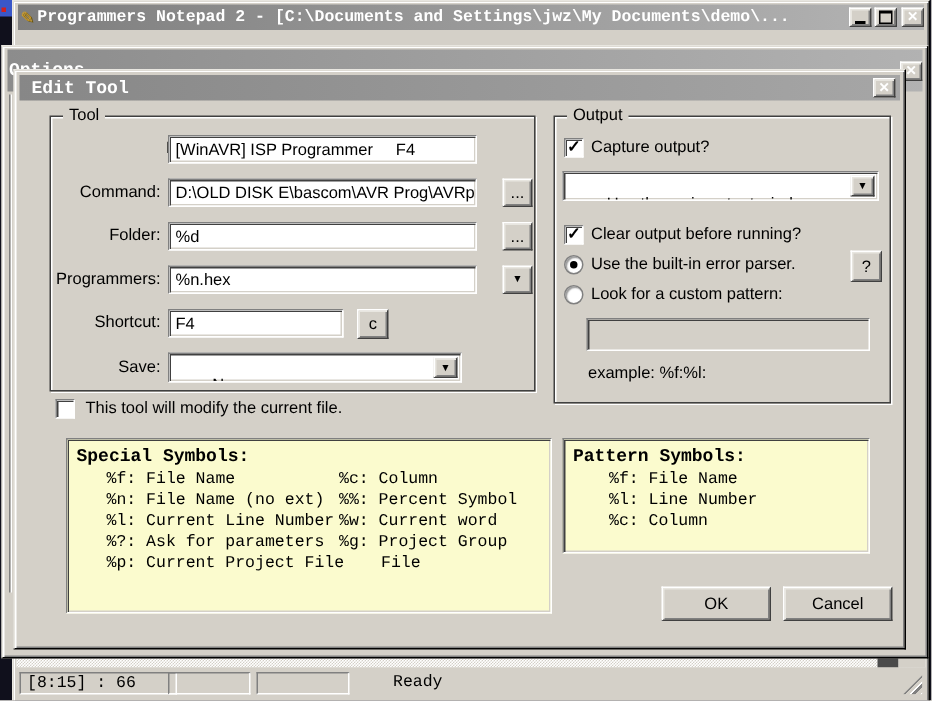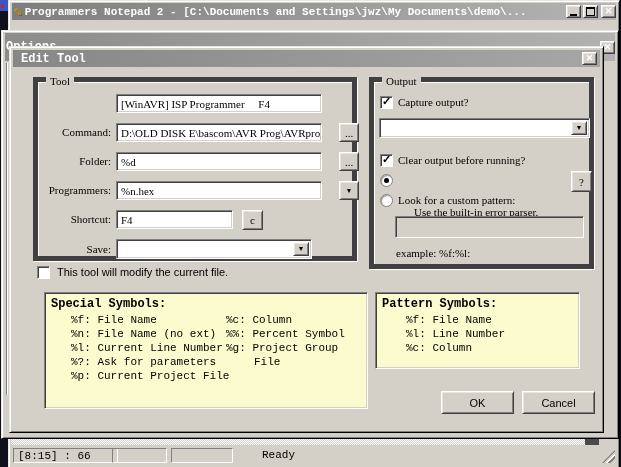--- a/index.html
+++ b/index.html
@@ -12,21 +12,21 @@
     box-shadow:inset 1px 1px 0 #fff, inset -1px -1px 0 #808080;}
   
   .btn{background:#d4d0c8;border:1px solid;border-color:#fff #404040 #404040 #fff;
     box-shadow:inset 1px 1px 0 #e8e6e0, inset -1px -1px 0 #808080;
     display:flex;align-items:center;justify-content:center;box-sizing:border-box;cursor:default;}
   
   .field{background:#fff;border:1px solid;border-color:#808080 #fff #fff #808080;
     box-shadow:inset 1px 1px 0 #404040, inset -1px -1px 0 #d4d0c8;
     box-sizing:border-box;padding:3px 0 0 4px;overflow:hidden;white-space:pre;}
   .field.disabled{background:#d4d0c8;}
-  .groupbox{border:5px solid #404040;box-shadow:inset 1px 1px 0 #fff, 1px 1px 0 #fff;box-sizing:border-box;font-family:Liberation Serif, serif;}
+  .groupbox{border:1px solid #404040;box-shadow:inset 1px 1px 0 #fff, 1px 1px 0 #fff;box-sizing:border-box;}
   .grouplabel{position:absolute;top:-8px;left:8px;background:#d4d0c8;padding:0 4px;line-height:14px;}
   .infobox{background:#fbfbce;border:1px solid;border-color:#808080 #fff #fff #808080;
     box-shadow:inset 1px 1px 0 #404040, inset -1px -1px 0 #d4d0c8;box-sizing:border-box;
     font-family:"Liberation Mono",monospace;font-size:11px;}
   .infobox .ib-title{font-weight:bold;font-size:12px;position:absolute;left:6px;top:4px;}
   .infobox .ib-col div{height:14px;line-height:14px;white-space:pre;}
   .titlebar{position:absolute;display:flex;align-items:center;color:#fff;
     font-family:"Liberation Mono",monospace;font-weight:bold;overflow:hidden;}
   .cap-btn{font-family:"Liberation Sans",sans-serif;font-weight:bold;font-size:9px;line-height:9px;}
   .cb{background:#fff;border:1px solid;border-color:#808080 #fff #fff #808080;
@@ -150,20 +150,21 @@
       <div class="abs ib-col" style="left:26px;top:20px;">
         <div>%f: File Name</div>
         <div>%n: File Name (no ext)</div>
         <div>%l: Current Line Number</div>
         <div>%?: Ask for parameters</div>
         <div>%p: Current Project File</div>
       </div>
       <div class="abs ib-col" style="left:181px;top:20px;">
         <div>%c: Column</div>
         <div>%%: Percent Symbol</div>
+        <div>%w: Current word</div>
         <div>%g: Project Group</div>
         <div style="margin-left:28px;">File</div>
       </div>
     </div>
 
     <div class="abs groupbox" style="left:359px;top:30px;width:225px;height:192px;">
       <span class="grouplabel">Output</span>
 
       <div class="abs cb" style="left:6px;top:14px;">
         <span class="mark">✓</span>
@@ -178,21 +179,21 @@
       </div>
 
       <div class="abs cb" style="left:6px;top:72px;">
         <span class="mark">✓</span>
       </div>
       <div class="abs lbl" style="left:24px;top:72px;">Clear output before running?</div>
 
       <div class="abs radio" style="left:6px;top:92px;">
         <span class="dot"></span>
       </div>
-      <div class="abs lbl" style="left:40px;top:92px;margin-top:32px;">Use the built-in error parser.</div>
+      <div class="abs lbl" style="left:24px;top:92px;">Use the built-in error parser.</div>
       <div class="abs btn" style="left:197px;top:89px;width:21px;height:21px;">?</div>
 
       <div class="abs radio" style="left:6px;top:112px;"></div>
       <div class="abs lbl" style="left:24px;top:112px;">Look for a custom pattern:</div>
 
       <div class="abs field disabled" style="left:21px;top:134px;width:189px;height:22px;"></div>
       <div class="abs lbl" style="left:22px;top:165px;">example: %f:%l:</div>
     </div>
 
     <div class="abs infobox" style="left:365px;top:245px;width:205px;height:77px;">

